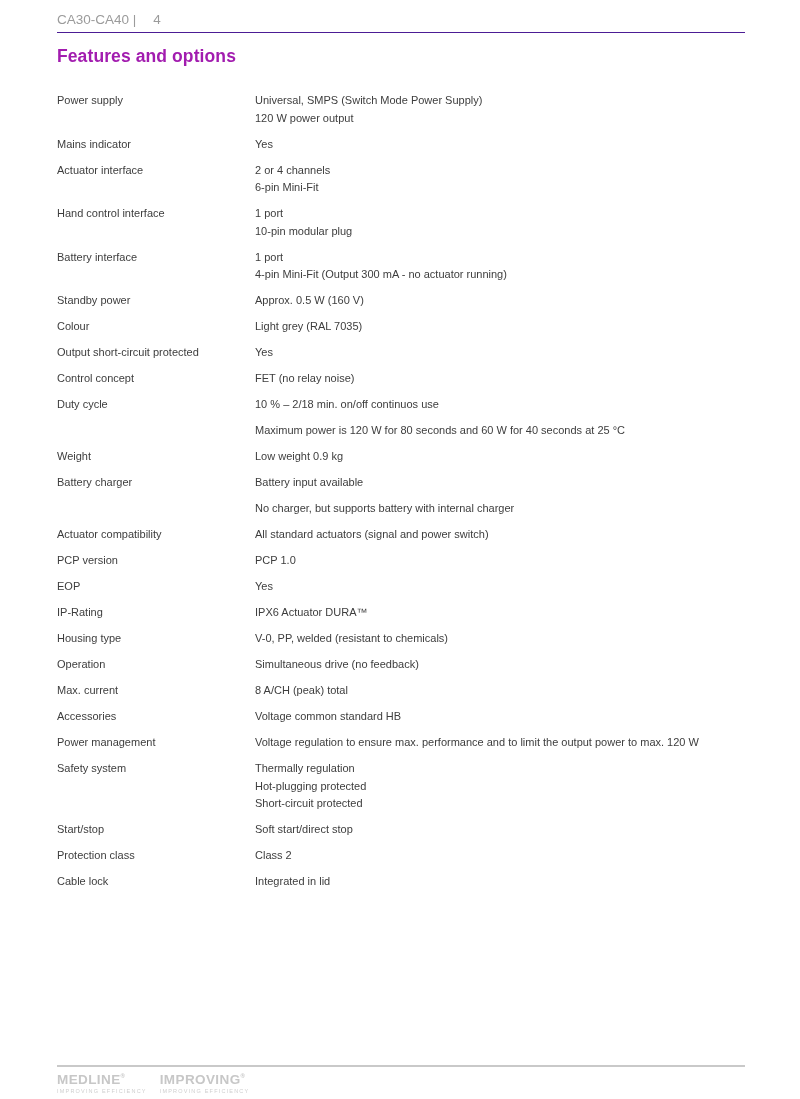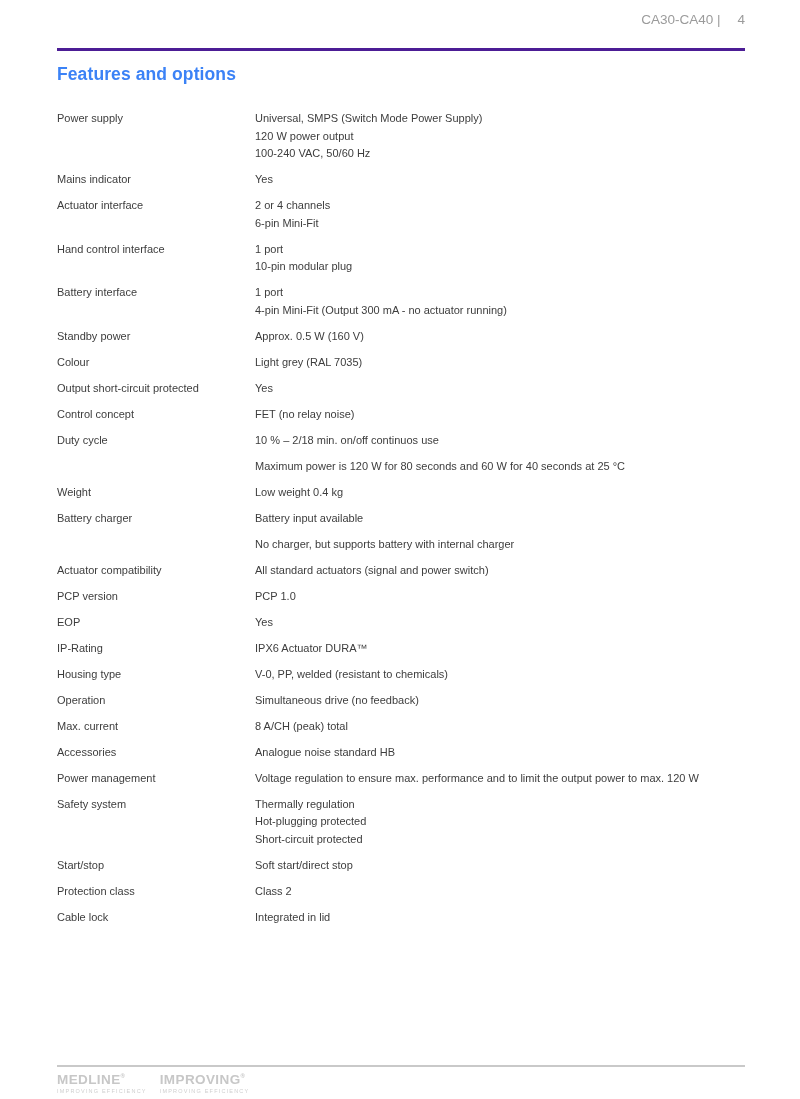--- a/index.html
+++ b/index.html
@@ -9,35 +9,35 @@
     width: 800px;
     height: 1099px;
     background: #ffffff;
     box-sizing: border-box;
     padding: 0 55px 0 57px;
     overflow: hidden;
   }
   
   .hdr {
     padding-top: 12px;
-    padding-bottom: 20px;
-    border-bottom: 3px solid #4c1d95;
-    text-align: right;
+    padding-bottom: 4px;
+    border-bottom: 1px solid #4c1d95;
+    text-align: left;
     font-size: 13.5px;
     line-height: 16px;
     color: #9b9b9b;
   }
   .hdr .pagenum { display: inline-block; margin-left: 17px; }
   
   h1.title {
     margin: 13px 0 0 0;
     font-size: 17.5px;
     line-height: 21px;
     font-weight: bold;
-    color: #3b82f6;
+    color: #a21caf;
     letter-spacing: 0.1px;
   }
   
   .specs { margin-top: 25px; }
   .row {
     display: flex;
     align-items: flex-start;
     margin-bottom: 8.5px;
     font-size: 11px;
     line-height: 17.5px;
@@ -93,21 +93,20 @@
 
   <h1 class="title">Features and options</h1>
 
   <div class="specs" id="spec-table">
   <div class="row">
     <div class="label">Power supply</div>
     <div class="value">
           <div class="para">
             <div class="line">Universal, SMPS (Switch Mode Power Supply)</div>
             <div class="line">120 W power output</div>
-            <div class="line">100-240 VAC, 50/60 Hz</div>
           </div>
         </div>
   </div>
 
   <div class="row">
     <div class="label">Mains indicator</div>
     <div class="value">
           <div class="para">
             <div class="line">Yes</div>
           </div>
@@ -189,21 +188,21 @@
           <div class="para">
             <div class="line">Maximum power is 120 W for 80 seconds and 60 W for 40 seconds at 25 °C</div>
           </div>
         </div>
   </div>
 
   <div class="row">
     <div class="label">Weight</div>
     <div class="value">
           <div class="para">
-            <div class="line">Low weight 0.4 kg</div>
+            <div class="line">Low weight 0.9 kg</div>
           </div>
         </div>
   </div>
 
   <div class="row">
     <div class="label">Battery charger</div>
     <div class="value">
           <div class="para">
             <div class="line">Battery input available</div>
           </div>
@@ -273,21 +272,21 @@
           <div class="para">
             <div class="line">8 A/CH (peak) total</div>
           </div>
         </div>
   </div>
 
   <div class="row">
     <div class="label">Accessories</div>
     <div class="value">
           <div class="para">
-            <div class="line">Analogue noise standard HB</div>
+            <div class="line">Voltage common standard HB</div>
           </div>
         </div>
   </div>
 
   <div class="row">
     <div class="label">Power management</div>
     <div class="value">
           <div class="para">
             <div class="line">Voltage regulation to ensure max. performance and to limit the output power to max. 120 W</div>
           </div>

